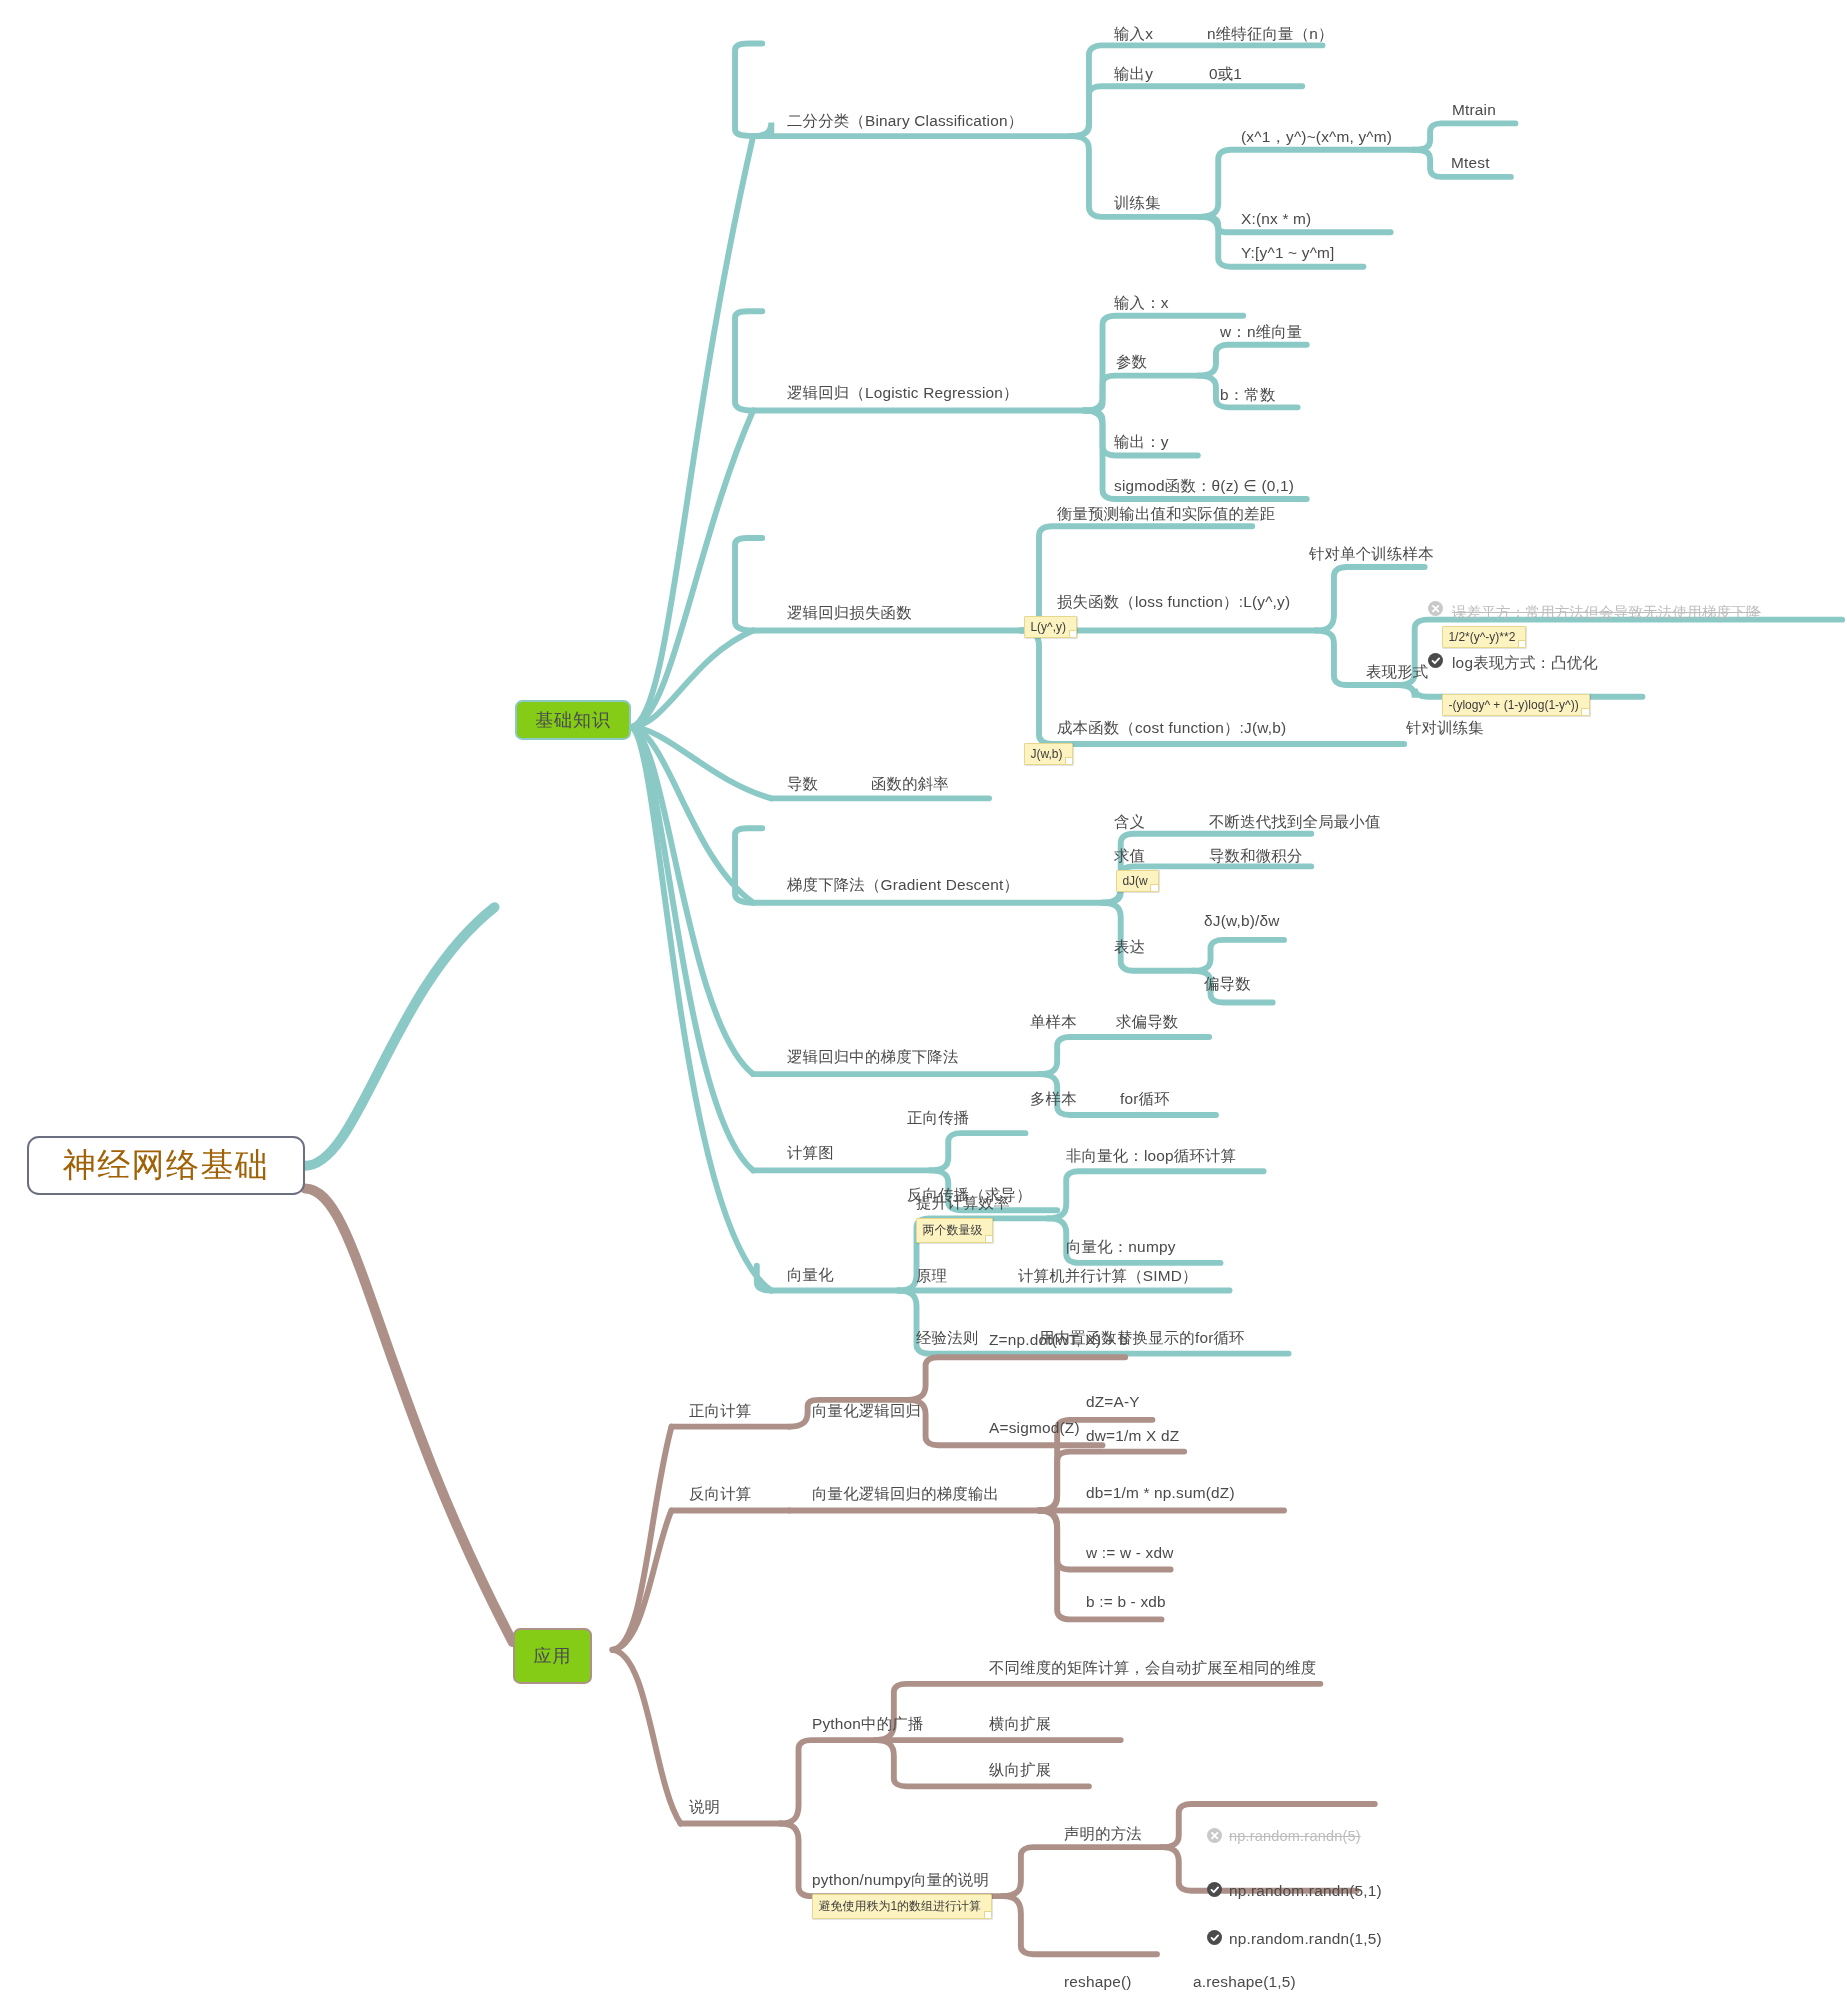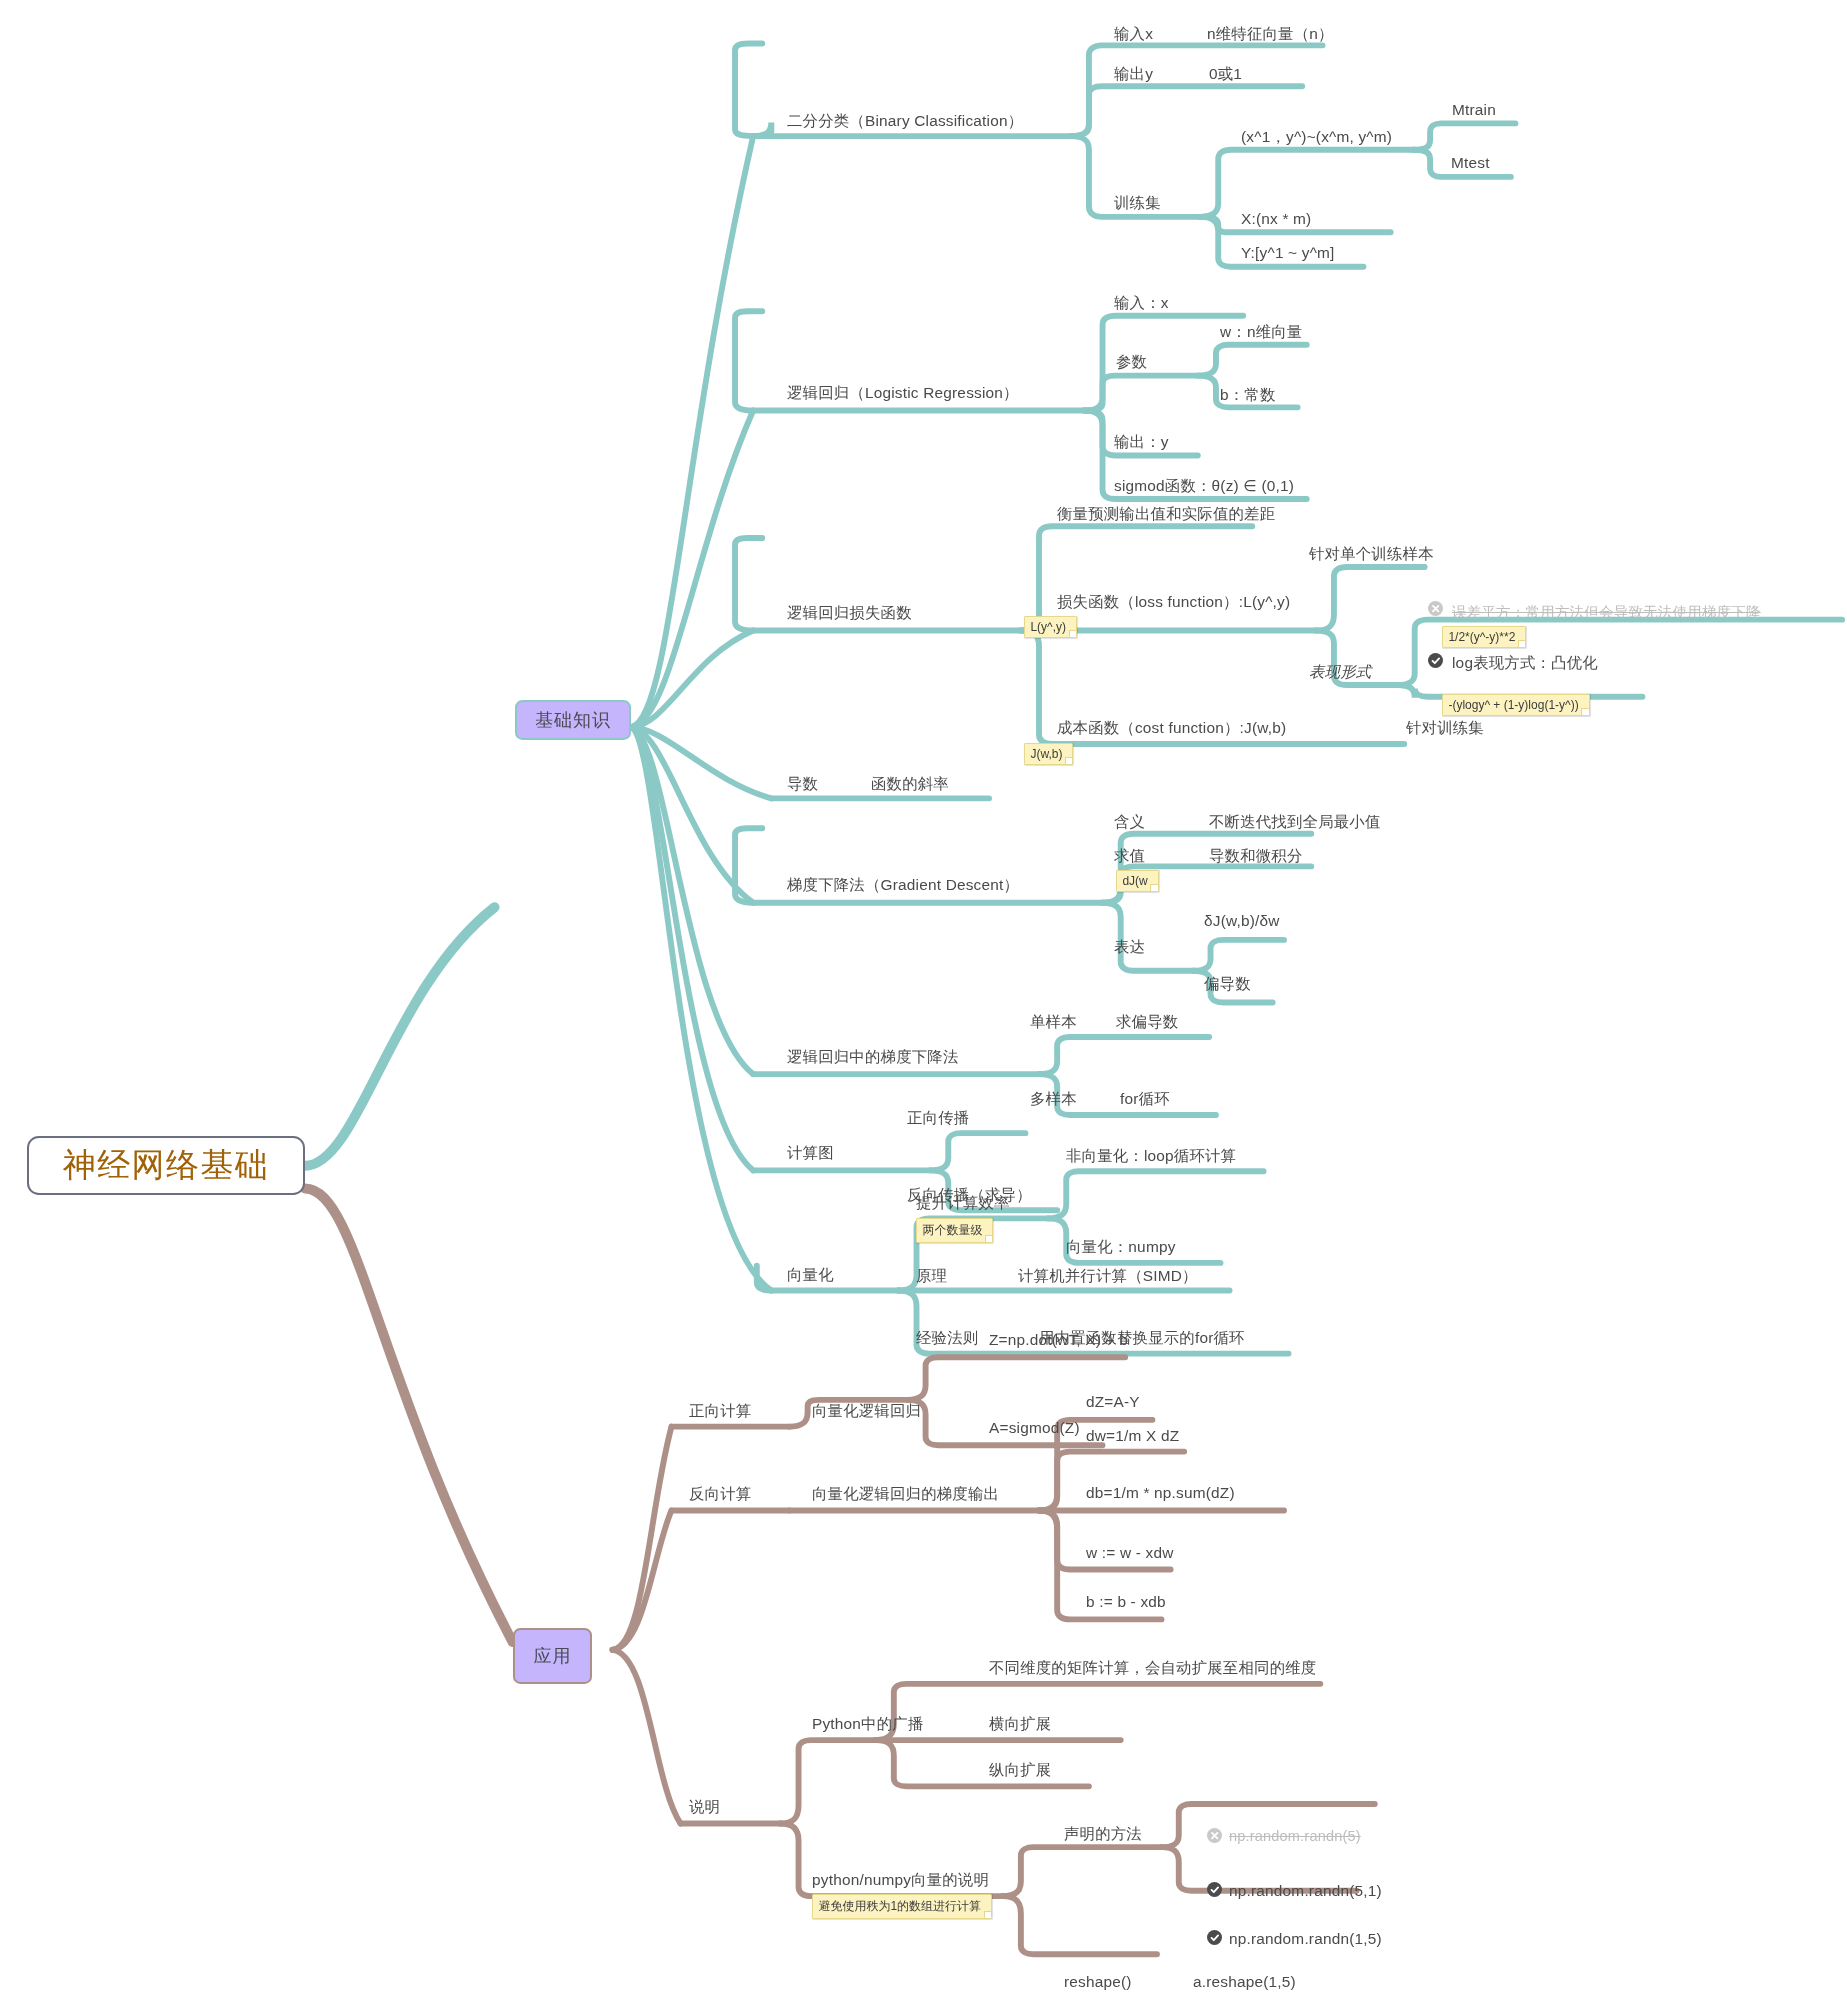--- a/index.html
+++ b/index.html
@@ -35,21 +35,21 @@
   .root-box span{
     font-size:33px;
     color:#a16207;
     letter-spacing:1.4px;
   }
   
   .l1-box{
     position:absolute;
     border:2.3px solid #8BC9C6;
     border-radius:7.3px;
-    background:#c4b5fd;
+    background:#84cc16;
     display:flex;
     align-items:center;
     justify-content:center;
     box-sizing:border-box;
   }
   .l1-box.brown{ border-color:#AD9189; }
   .l1-box span{
     font-size:18px;
     color:#4a4a52;
     letter-spacing:0.9px;
@@ -257,21 +257,21 @@
   <div class="lbl" style="left:1220px; top:322px;">w：n维向量</div>
   <div class="lbl" style="left:1220px; top:385px;">b：常数</div>
   <div class="lbl" style="left:1114px; top:432px;">输出：y</div>
   <div class="lbl" style="left:1114px; top:476px;">sigmod函数：θ(z) ∈ (0,1)</div>
 
   <div class="lbl" style="left:787px; top:603px;">逻辑回归损失函数</div>
   <div class="lbl" style="left:1057px; top:504px;">衡量预测输出值和实际值的差距</div>
   <div class="lbl" style="left:1057px; top:592px;">损失函数（loss function）:L(y^,y)</div>
   <div class="note" style="left:1024px; top:616px;">L(y^,y)</div>
   <div class="lbl" style="left:1309px; top:544px;">针对单个训练样本</div>
-  <div class="lbl" style="left:1309px; top:662px;font-style:italic;">表现形式</div>
+  <div class="lbl" style="left:1366px; top:662px;">表现形式</div>
 
   <div class="ico x" style="left:1428px; top:601px;">
     <svg width="15.4" height="15.4" viewBox="0 0 34 34" aria-hidden="true">
       <path d="M11 11 L23 23 M23 11 L11 23" stroke="#ffffff" stroke-width="4" stroke-linecap="round" fill="none"></path>
     </svg>
   </div>
   <div class="lbl strike sm" style="left:1452px; top:603px;">误差平方：常用方法但会导致无法使用梯度下降</div>
   <div class="note" style="left:1442px; top:626px;">1/2*(y^-y)**2</div>
 
   <div class="ico ok" style="left:1428px; top:653px;">

